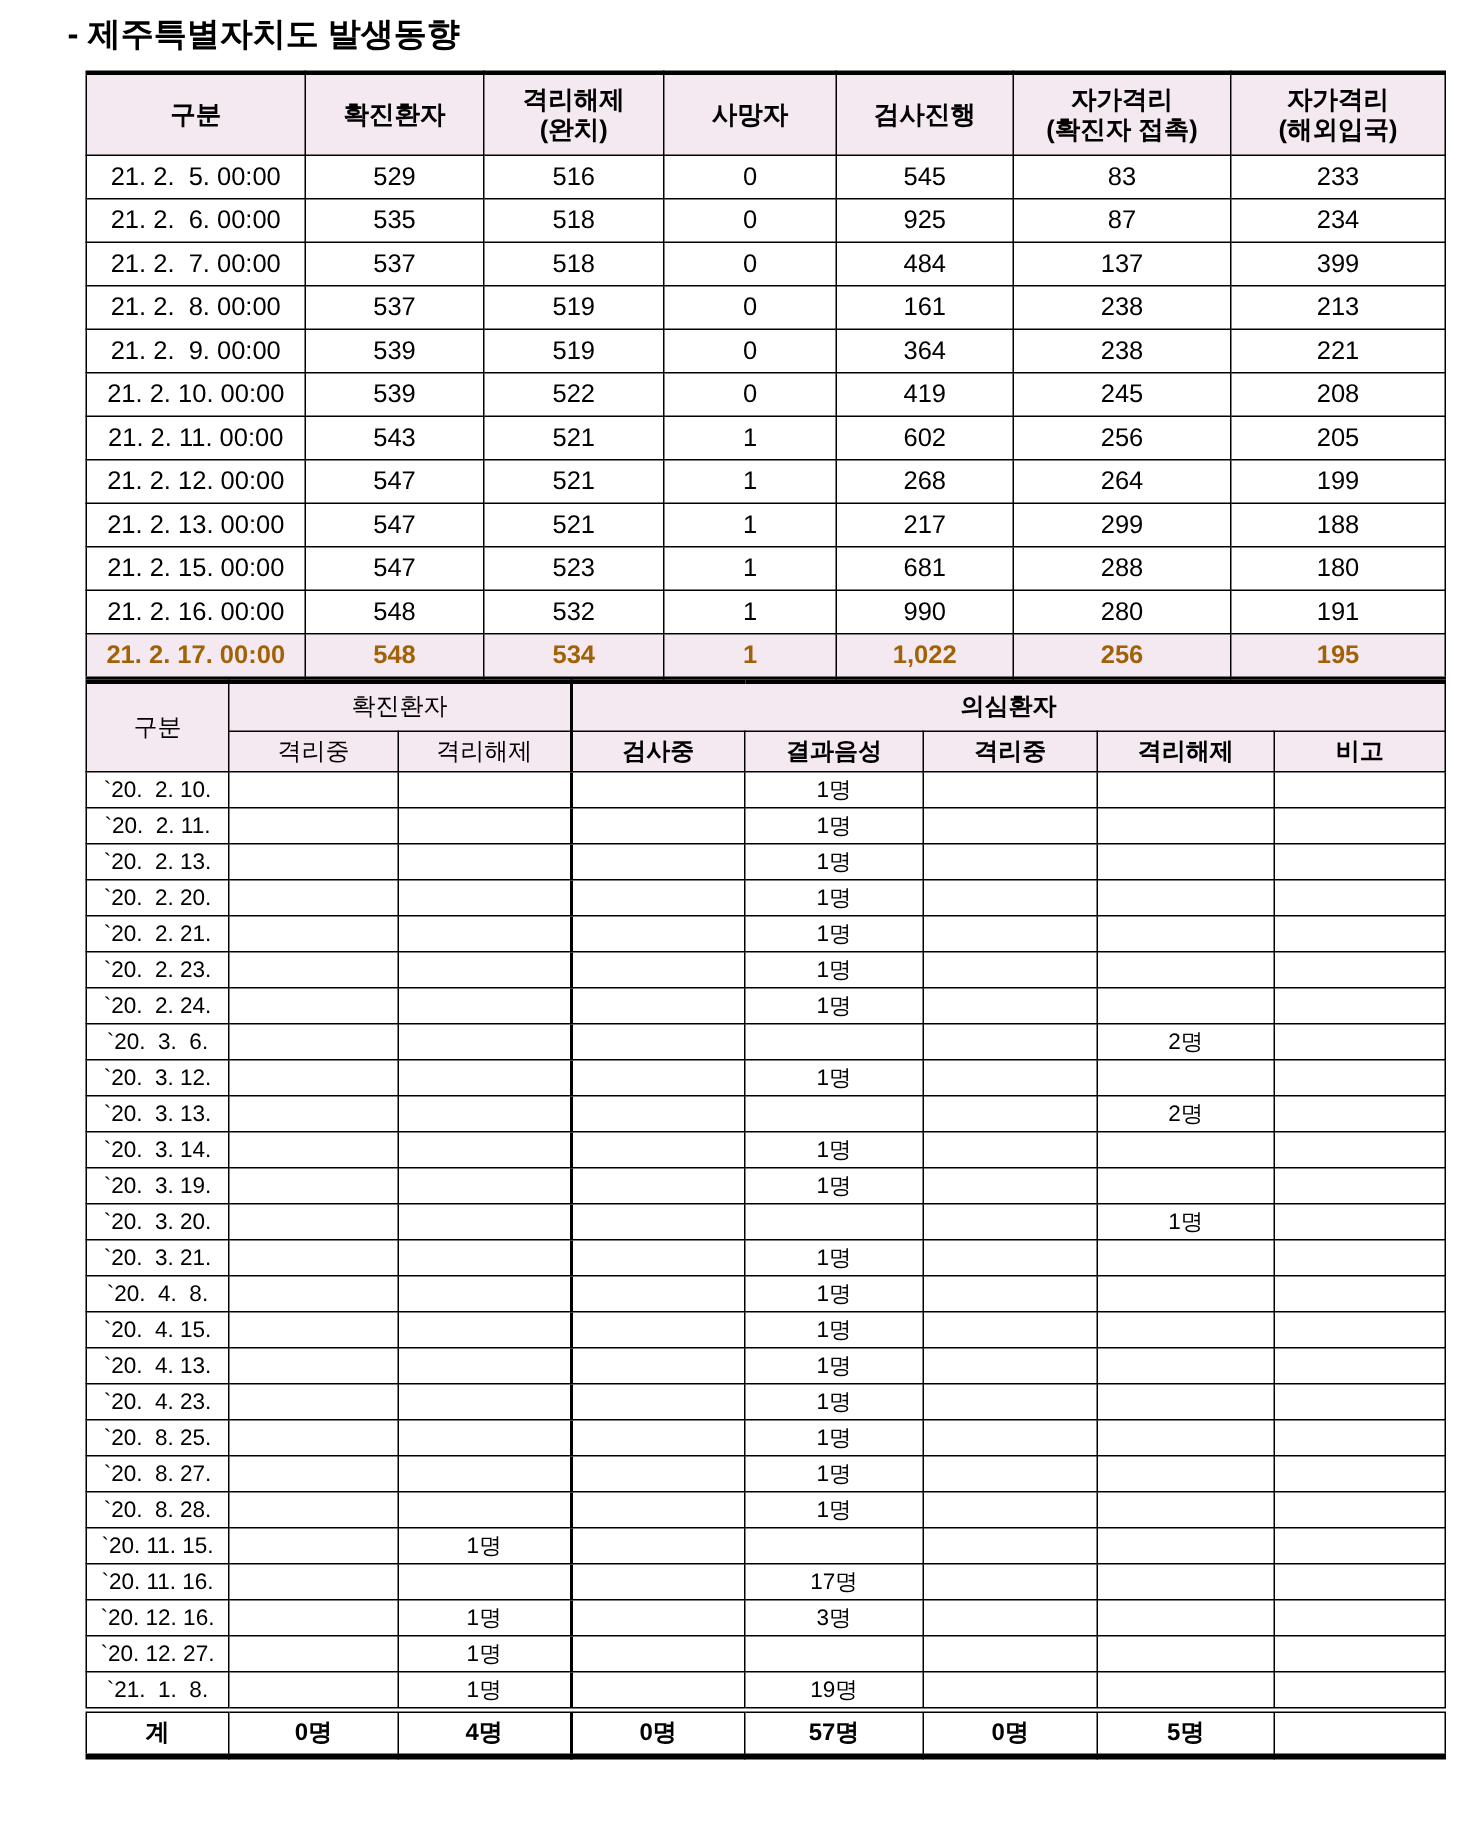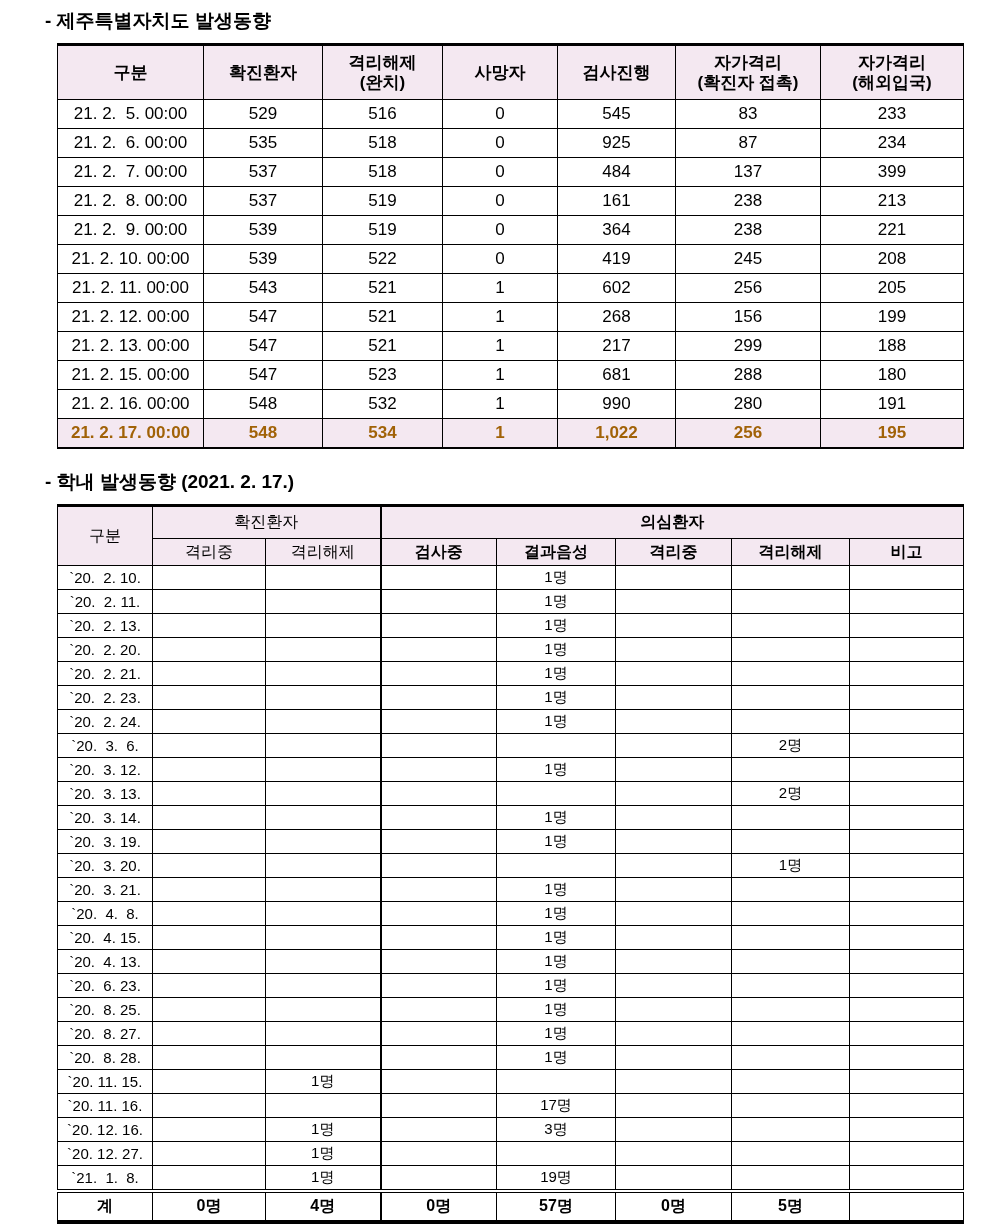--- a/index.html
+++ b/index.html
@@ -11,21 +11,21 @@
   }
   .page {
     position: relative;
     width: 986px;
     height: 1226px;
     background: #ffffff;
     overflow: hidden;
   }
   .section-title {
     margin: 8px 0 9px 45px;
-    font-size: 19px;
+    font-size: 22px;
     font-weight: bold;
     letter-spacing: 0px;
     white-space: pre;
   }
   .section-title.second { margin-top: 20px; }
 
   table {
     border-collapse: collapse;
     table-layout: fixed;
     margin-left: 57px;
@@ -163,21 +163,21 @@
           <td>602</td>
           <td>256</td>
           <td>205</td>
         </tr>
         <tr>
           <td class="date">21. 2. 12. 00:00</td>
           <td>547</td>
           <td>521</td>
           <td>1</td>
           <td>268</td>
-          <td>156</td>
+          <td>264</td>
           <td>199</td>
         </tr>
         <tr>
           <td class="date">21. 2. 13. 00:00</td>
           <td>547</td>
           <td>521</td>
           <td>1</td>
           <td>217</td>
           <td>299</td>
           <td>188</td>
@@ -205,21 +205,20 @@
           <td>548</td>
           <td>534</td>
           <td>1</td>
           <td>1,022</td>
           <td>256</td>
           <td>195</td>
         </tr>
       </tbody>
   </table>
 
-  <div class="section-title second">- 학내 발생동향 (2021. 2. 17.)</div>
 
   <table class="t2">
     <colgroup>
       <col style="width:95px">
         <col style="width:113px">
         <col style="width:115px">
       <col style="width:116px">
         <col style="width:119px">
         <col style="width:116px">
       <col style="width:118px">
@@ -406,21 +405,21 @@
           <td class="date">`20.  4. 13.</td>
           <td></td>
           <td></td>
           <td class="group-sep"></td>
           <td>1명</td>
           <td></td>
           <td></td>
           <td></td>
         </tr>
         <tr>
-          <td class="date">`20.  6. 23.</td>
+          <td class="date">`20.  4. 23.</td>
           <td></td>
           <td></td>
           <td class="group-sep"></td>
           <td>1명</td>
           <td></td>
           <td></td>
           <td></td>
         </tr>
         <tr>
           <td class="date">`20.  8. 25.</td>

